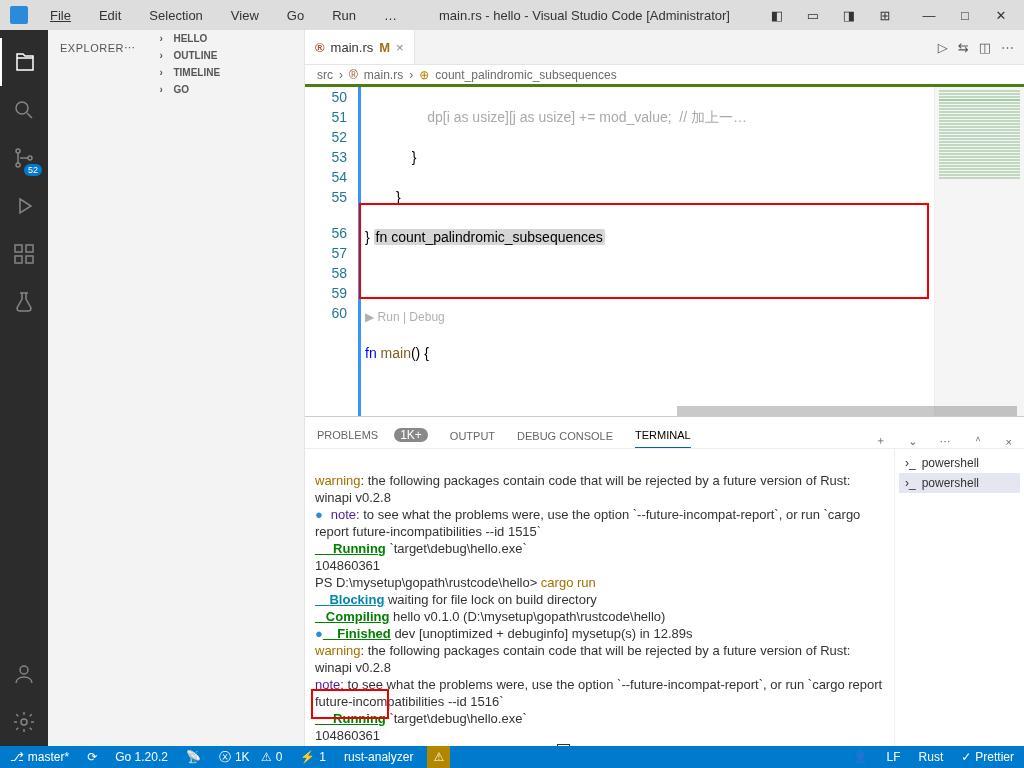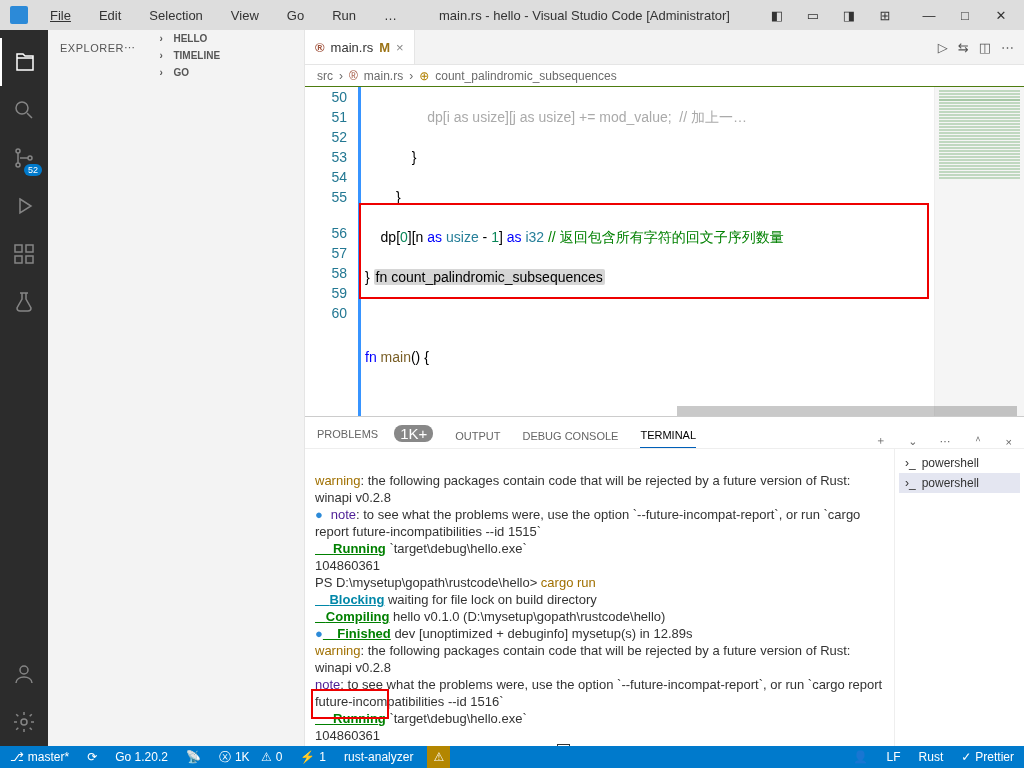--- a/index.html
+++ b/index.html
@@ -23,40 +23,40 @@
 .sbsections .sect { padding:3px 12px; font-size:10px; font-weight:700; color:#555; cursor:pointer; display:flex; align-items:center; gap:4px; }
 .sbsections .sect::before { content:"›"; display:inline-block; transform:rotate(0deg); width:10px; }
 .editorcol { flex:1; display:flex; flex-direction:column; overflow:hidden; }
 .tabs { height:35px; background:#f3f3f3; display:flex; align-items:stretch; border-bottom:1px solid #e5e5e5; }
 .tab { display:flex; align-items:center; padding:0 10px; background:#fff; border-right:1px solid #e5e5e5; gap:6px; cursor:pointer; }
 .tab .ricon { color:#a0523c; font-weight:700; }
 .tab .mod { color:#9b7315; font-weight:600; }
 .tab .close { color:#888; font-family:Arial; }
 .tabs .spacer { flex:1; }
 .tabs .tabact { display:flex; align-items:center; gap:10px; padding:0 10px; color:#555; }
-.breadcrumb { height:22px; display:flex; align-items:center; padding:0 12px; color:#6b6b6b; font-size:12px; gap:6px; border-bottom:1px solid #4d7c0f; }
+.breadcrumb { height:22px; display:flex; align-items:center; padding:0 12px; color:#6b6b6b; font-size:12px; gap:6px; border-bottom:3px solid #4d7c0f; }
 .editor { flex:1; display:flex; position:relative; background:#fff; font-family:Consolas,monospace; font-size:14px; line-height:20px; overflow:hidden; }
 .gutter { width:50px; text-align:right; padding-right:8px; color:#237893; user-select:none; }
 .glyph { width:6px; background:#fff; }
 .code { flex:1; padding-left:4px; white-space:pre; color:#000; position:relative; }
 .minimap { width:90px; background:linear-gradient(#f5f5f5,#f5f5f5); border-left:1px solid #eee; position:relative; }
 .minimap .mmline { height:2px; margin:1px 4px; background:#c0d8c0; }
 .redbox { position:absolute; border:2px solid #e00; pointer-events:none; }
 .kw { color:#0000ff; }
 .fnname { color:#795e26; }
 .ty { color:#267f99; }
 .num { color:#098658; }
 .cmt { color:#008000; }
 .runlbl { color:#b0b0b0; font-size:12px; }
 .ghost { background:#d6d6d6; border-radius:2px; padding:0 2px; }
 .panel { height:330px; border-top:1px solid #ccc; display:flex; flex-direction:column; background:#fff; }
 .paneltabs { height:32px; display:flex; align-items:flex-end; padding:0 12px; gap:22px; font-size:11px; color:#666; border-bottom:1px solid #eee; }
 .paneltabs .pt { padding-bottom:6px; cursor:pointer; display:flex; align-items:center; gap:16px; }
 .paneltabs .pt.active { color:#000; border-bottom:1px solid #005fb8; }
-.paneltabs .pbadge { background:#888; color:#fff; border-radius:8px; font-size:15px; padding:0 6px; }
+.paneltabs .pbadge { background:#888; color:#fff; border-radius:8px; font-size:12px; padding:0 6px; }
 .paneltabs .spacer { flex:1; }
 .panelbody { flex:1; display:flex; overflow:hidden; }
 .term { flex:1; font-family:Consolas,monospace; font-size:13px; line-height:17px; padding:6px 10px; color:#333; white-space:pre-wrap; overflow:hidden; position:relative; }
 .termside { width:130px; border-left:1px solid #eee; padding:4px; font-size:12px; }
 .termside .titem { padding:3px 6px; display:flex; align-items:center; gap:6px; cursor:pointer; }
 .termside .titem.active { background:#e4e6f1; }
 .y { color:#a07000; } .g { color:#008000; font-weight:600;text-decoration:underline; } .c { color:#4c1d95; }
 .bluedot { color:#2c8ad8; }
 .statusbar { height:22px; background:#007acc; color:#fff; display:flex; align-items:center; font-size:12px; padding:0 6px; gap:10px; }
 .statusbar .sitem { display:flex; align-items:center; gap:4px; padding:0 4px; cursor:pointer; white-space:nowrap; }
@@ -155,20 +155,23 @@
   <div class="sidebar">
     <div class="sbheader">
       <span>EXPLORER</span>
       <span>⋯</span>
     </div>
     <div class="sbsections">
       <div class="sect">
           <span>HELLO</span>
         </div>
       <div class="sect">
+          <span>OUTLINE</span>
+        </div>
+      <div class="sect">
           <span>TIMELINE</span>
         </div>
       <div class="sect">
           <span>GO</span>
         </div>
     </div>
   </div>
 
   <div class="editorcol">
     <div class="tabs">
@@ -209,23 +212,23 @@
           <div>57</div>
           <div>58</div>
           <div>59</div>
           <div>60</div>
       </div>
       <div class="glyph" style="border-right:3px solid #3794ff"></div>
       <div class="code">
 <div style="color:#aaa">                dp[i as usize][j as usize] += mod_value;  // 加上一…</div>
 <div>            }</div>
 <div>        }</div>
-<div><span>    dp[</span><span class="num">0</span><span>][n </span><span class="kw">as</span><span> </span><span class="ty">usize</span><span> - </span><span class="num">1</span><span>] </span><span class="kw">as</span><span> </span><span class="ty">i32</span><span> </span><span class="cmt">// 返回包含所有字符的回文子序列数量</span></div>
 <div><span>} </span><span class="ghost">fn count_palindromic_subsequences</span></div>
 <div>&nbsp;</div>
+<div style="height:16px" class="runlbl"><span>▶ Run | Debug</span></div>
 <div><span class="kw">fn</span><span> </span><span class="fnname">main</span><span>() {</span></div>
 
 
 
 
         <div class="redbox" style="left:-2px; top:116px; width:570px; height:96px;"></div>
       </div>
       <div class="minimap">
         <div style="position:absolute;inset:0;padding:2px 0;">
           <div class="mmline"></div>

